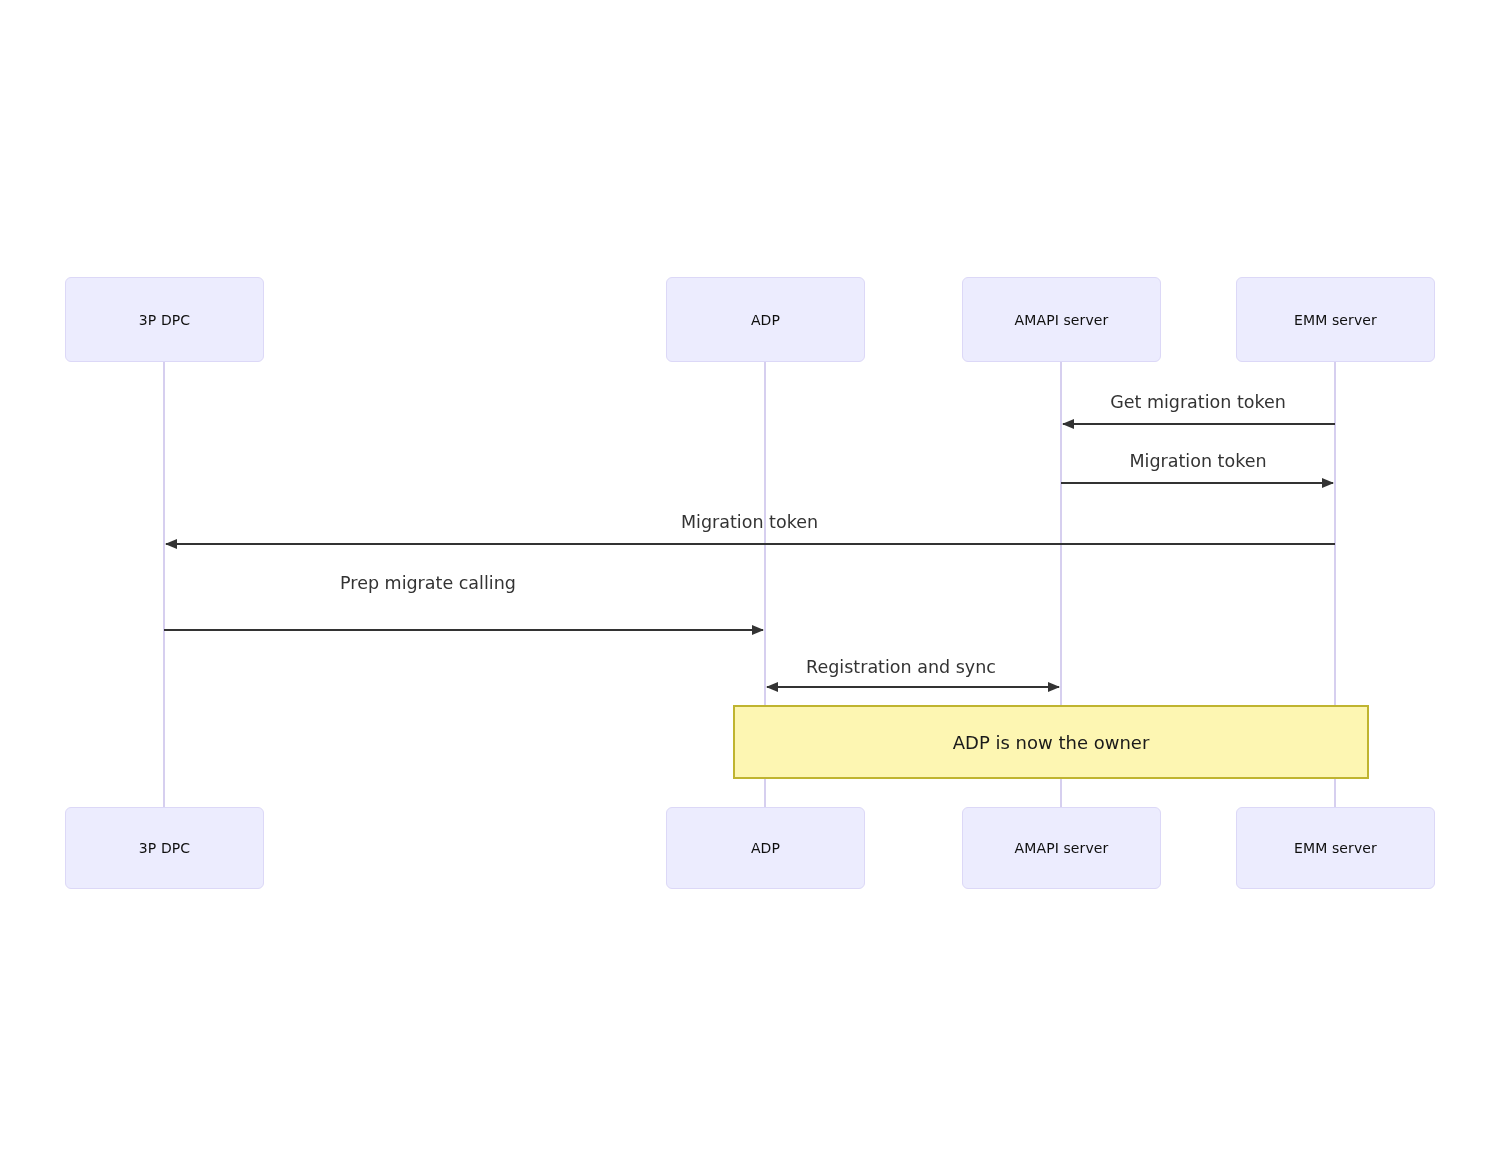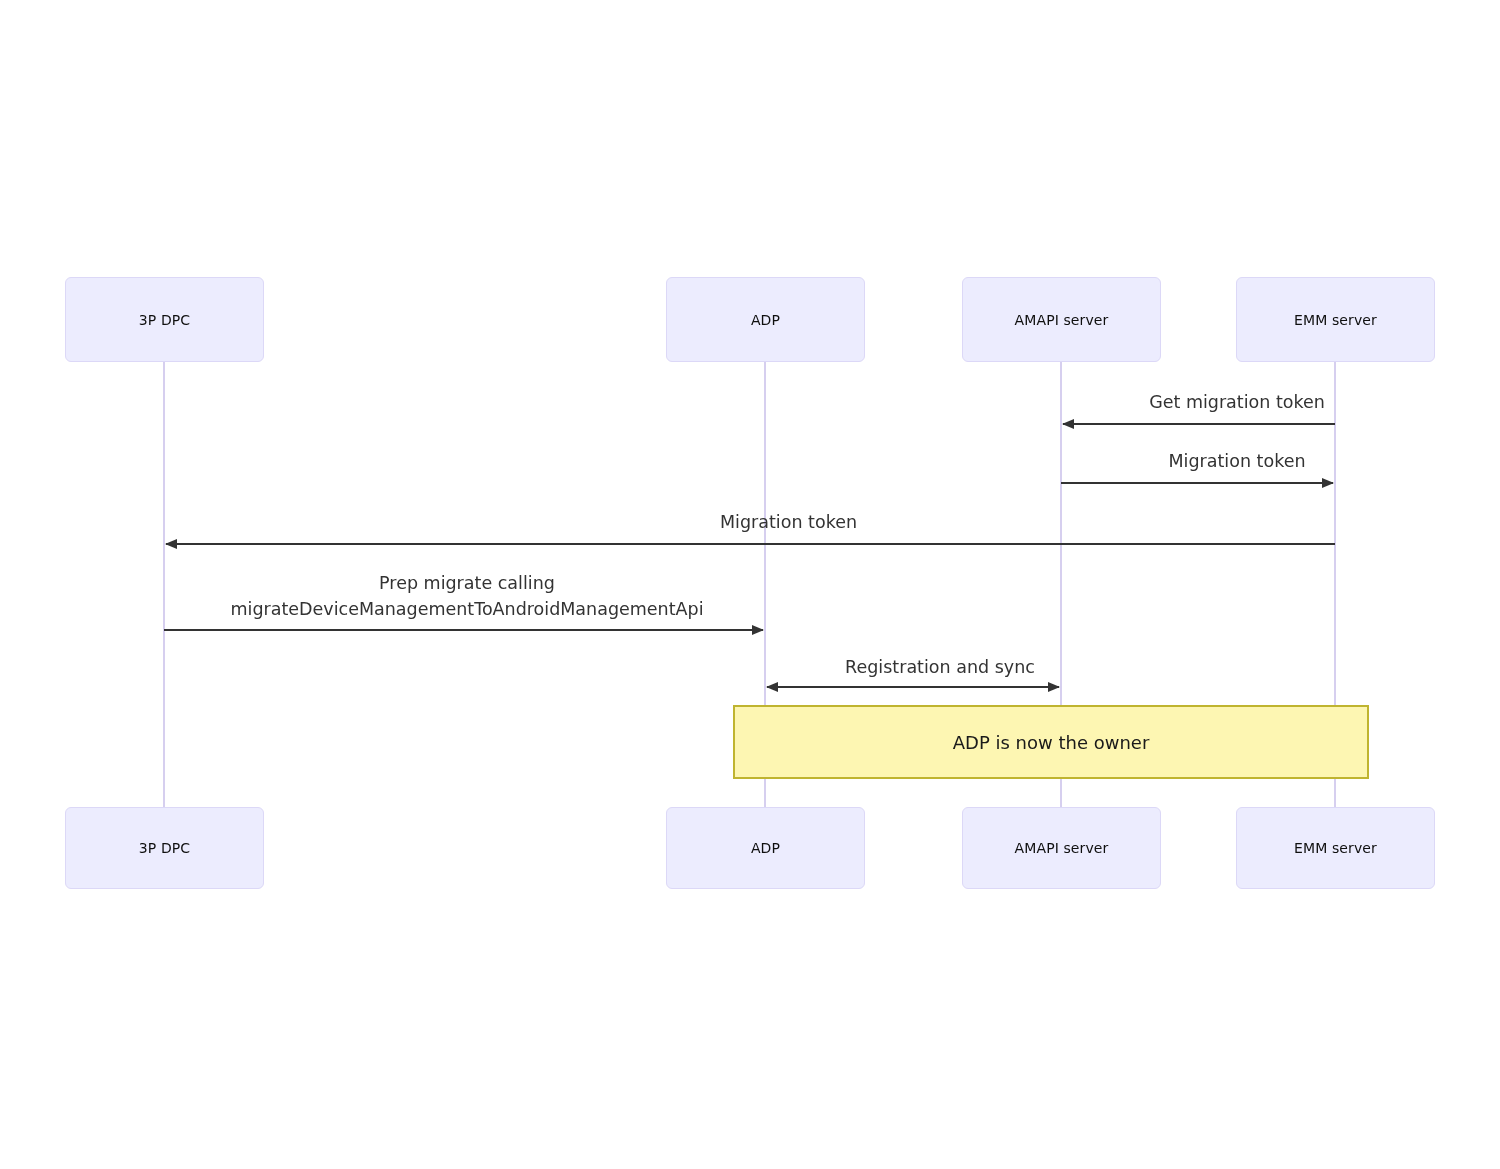--- a/index.html
+++ b/index.html
@@ -35,21 +35,20 @@
     letter-spacing: 0.1px;
   }
   .msg-label {
     position: absolute;
     color: #333333;
     font-size: 17.5px;
     line-height: 26px;
     text-align: center;
     white-space: nowrap;
     font-family: "DejaVu Sans", "Liberation Sans", sans-serif;
-    margin-left: 39px;
   }
   .note-box {
     position: absolute;
     box-sizing: border-box;
     background: #fdf6b2;
     border: 2px solid #bfb430;
     display: flex;
     flex-direction: column;
     align-items: center;
     justify-content: center;
@@ -108,21 +107,20 @@
 </div>
 
 <div class="msg-label" style="left:1061px; top:389px; width:274px;">Get migration token</div>
 
 <div class="msg-label" style="left:1061px; top:448px; width:274px;">Migration token</div>
 
 <div class="msg-label" style="left:164px; top:509px; width:1171px;">Migration token</div>
 
 <div class="msg-label" style="left:164px; top:570px; width:528px;">
   <span>Prep migrate calling</span><br>
-  <span>migrateDeviceManagementToAndroidManagementApi</span>
 </div>
 
 <div class="msg-label" style="left:765px; top:654px; width:272px;">Registration and sync</div>
 
 <div class="note-box" style="left:733px; top:705px; width:636px; height:74px;">
   <span class="note-line">ADP is now the owner</span>
 </div>
 
 <div class="participant-box" style="left:65px; top:807px; width:199px; height:82px;">
   <span>3P DPC</span>

